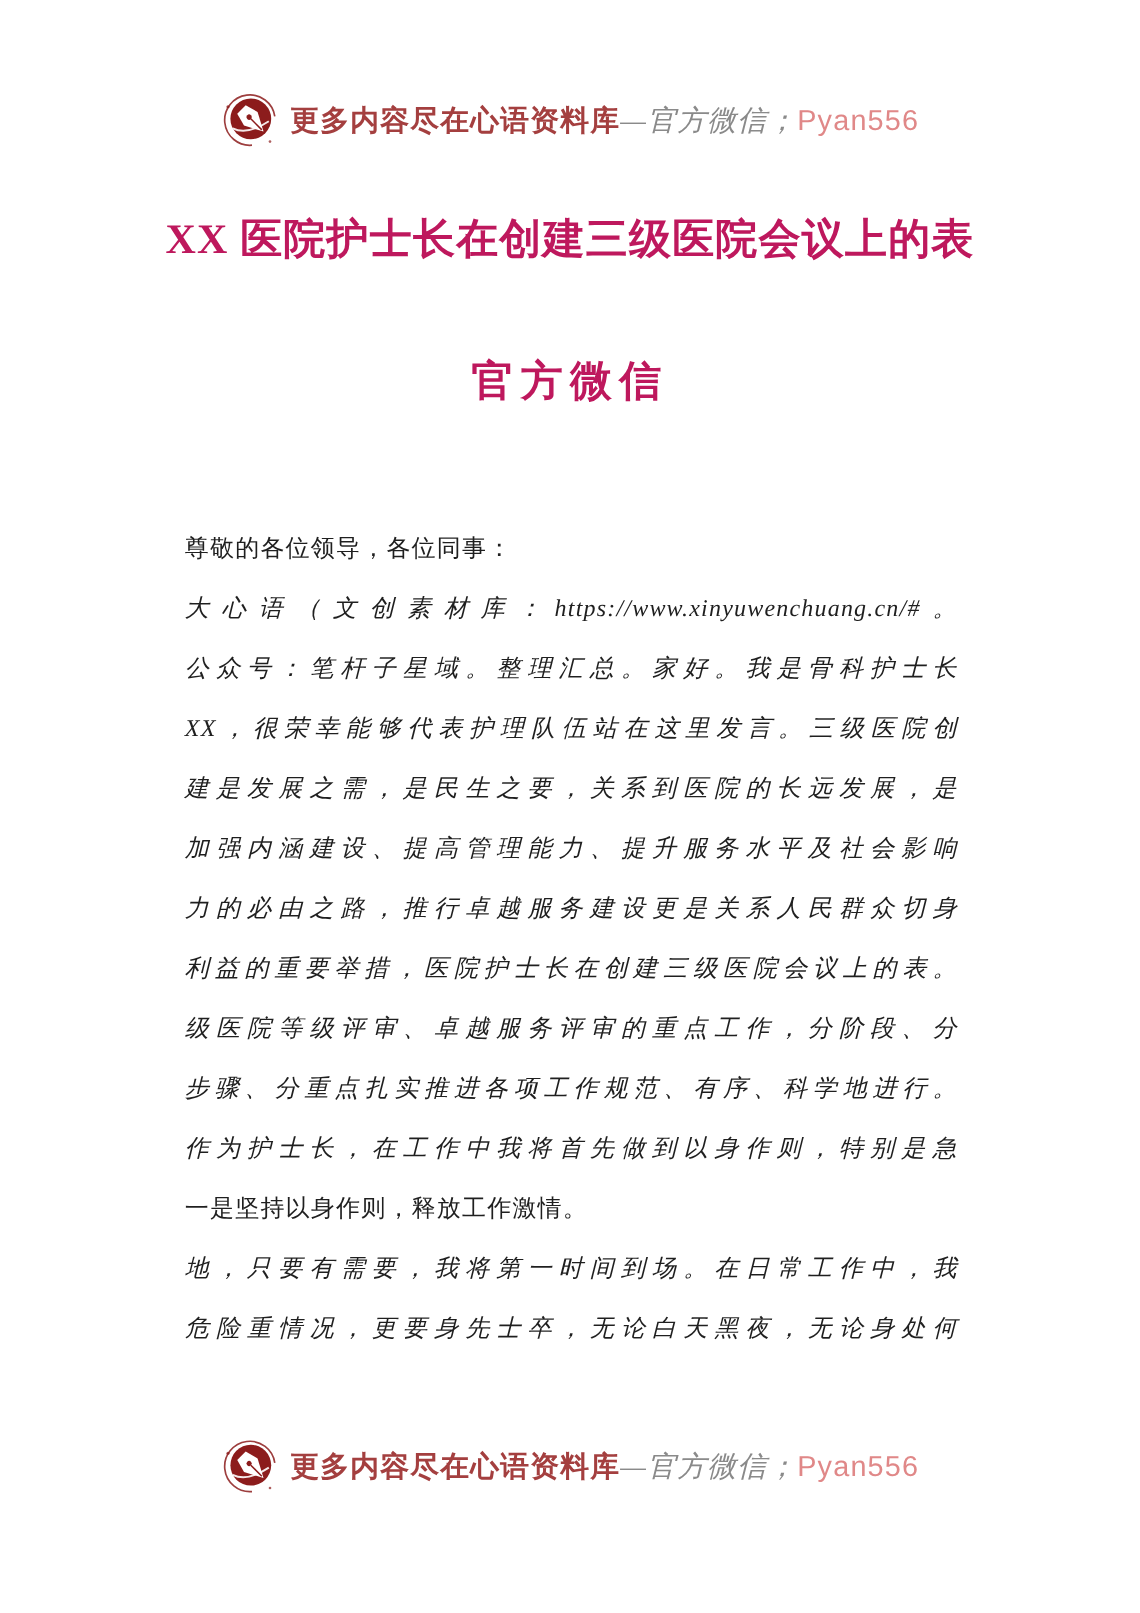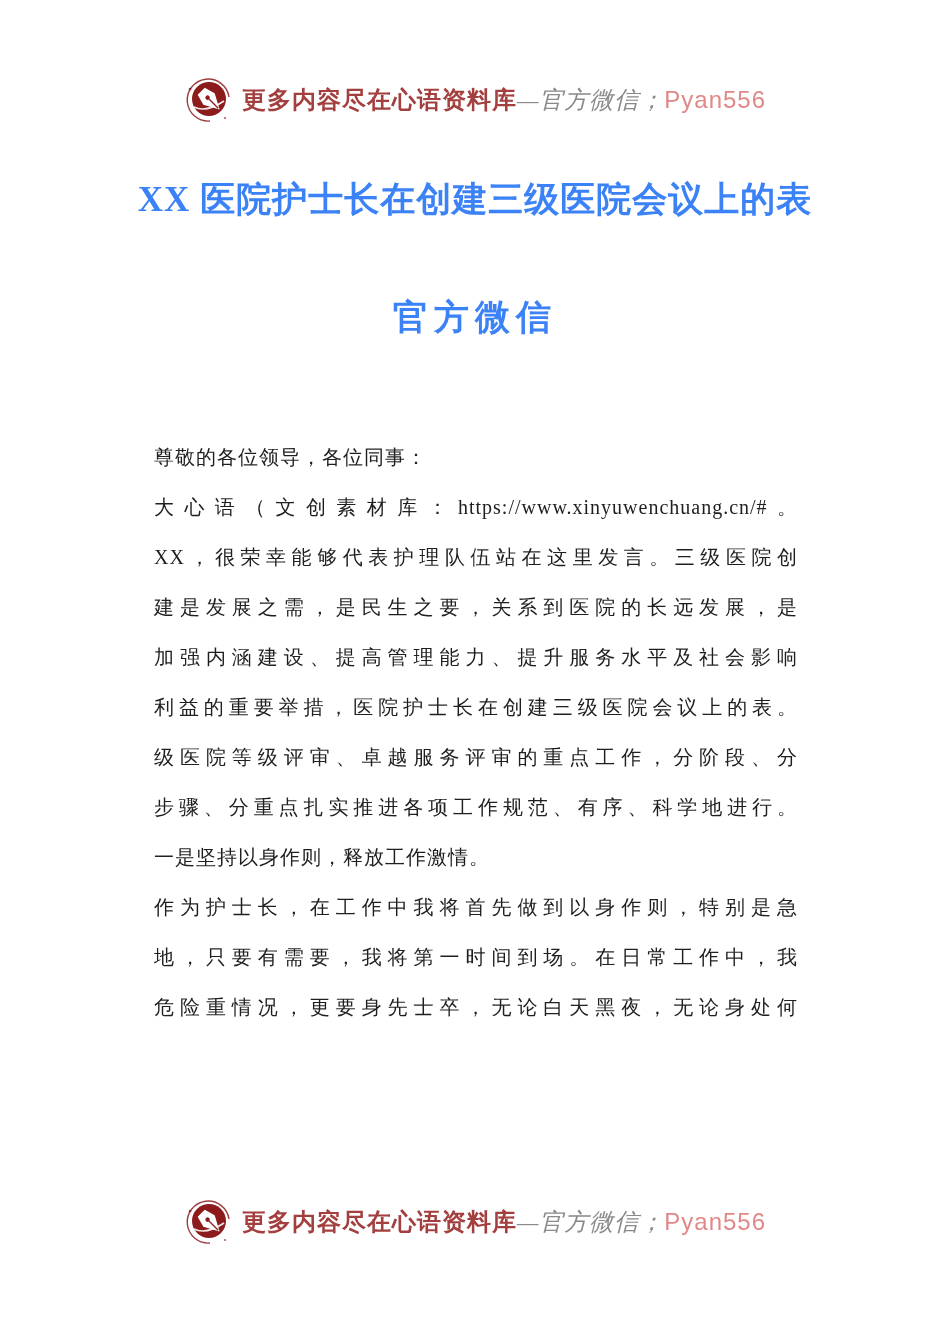--- a/index.html
+++ b/index.html
@@ -27,21 +27,21 @@
   .wm-logo { width: 48px; height: 48px; flex: 0 0 auto; }
   .wm-text { font-size: 24px; letter-spacing: 1px; white-space: nowrap; }
   .wm-brand { color: #A43F3F; font-weight: bold; }
   .wm-label { color: #8A8A8A; font-style: italic; }
   .wm-id { color: #E08888; font-family: "Liberation Sans", sans-serif; }
 
   
   .doc-title {
     margin-top: 54px;
     text-align: center;
-    color: #3b82f6;
+    color: #be185d;
     font-weight: bold;
     font-size: 35px;
     line-height: 44px;
     letter-spacing: 1px;
   }
   .title-line2 { margin-top: 74px; letter-spacing: 6px; }
 
   
   .doc-body {
     margin: 92px 140px 0 142px;
@@ -51,20 +51,21 @@
     font-size: 20px;
     height: 50px;
     line-height: 50px;
     letter-spacing: 1px;
     white-space: nowrap;
   }
   .body-line.fill {
     white-space: normal;
     text-align: justify;
     text-align-last: justify;
+    font-style: italic;
   }
 </style>
 </head>
 <body>
 
 <div class="page">
 
   <div class="watermark watermark-header">
     <svg class="wm-logo" viewBox="0 0 48 48" aria-hidden="true">
       <path d="M 45 21 A 21 21 0 1 0 26 45" fill="none" stroke="#8C1C1C" stroke-width="1.4" opacity="0.85"></path>
@@ -84,28 +85,30 @@
   </div>
 
   <div class="doc-title">
     <div class="title-line1">XX 医院护士长在创建三级医院会议上的表</div>
     <div class="title-line2">官方微信</div>
   </div>
 
   <div class="doc-body">
     <div class="body-line">尊敬的各位领导，各位同事：</div>
     <div class="body-line fill">大心语（文创素材库：https://www.xinyuwenchuang.cn/#。</div>
+    <div class="body-line fill">公众号：笔杆子星域。整理汇总。家好。我是骨科护士长</div>
     <div class="body-line fill">XX，很荣幸能够代表护理队伍站在这里发言。三级医院创</div>
     <div class="body-line fill">建是发展之需，是民生之要，关系到医院的长远发展，是</div>
     <div class="body-line fill">加强内涵建设、提高管理能力、提升服务水平及社会影响</div>
+    <div class="body-line fill">力的必由之路，推行卓越服务建设更是关系人民群众切身</div>
     <div class="body-line fill">利益的重要举措，医院护士长在创建三级医院会议上的表。</div>
     <div class="body-line fill">级医院等级评审、卓越服务评审的重点工作，分阶段、分</div>
     <div class="body-line fill">步骤、分重点扎实推进各项工作规范、有序、科学地进行。</div>
+    <div class="body-line fill">作为护士长，在工作中我将首先做到以身作则，特别是急</div>
     <div class="body-line">一是坚持以身作则，释放工作激情。</div>
-    <div class="body-line fill">作为护士长，在工作中我将首先做到以身作则，特别是急</div>
     <div class="body-line fill">地，只要有需要，我将第一时间到场。在日常工作中，我</div>
     <div class="body-line fill">危险重情况，更要身先士卒，无论白天黑夜，无论身处何</div>
   </div>
 
   <div class="watermark watermark-footer">
     <svg class="wm-logo" viewBox="0 0 48 48" aria-hidden="true">
       <path d="M 45 21 A 21 21 0 1 0 26 45" fill="none" stroke="#8C1C1C" stroke-width="1.4" opacity="0.85"></path>
       <circle cx="25" cy="23" r="17" fill="#8C1C1C"></circle>
       <path d="M10 31 Q22 37 40 25" fill="none" stroke="#ffffff" stroke-width="1.6" opacity="0.9"></path>
       <g transform="rotate(-45 25 23)">

